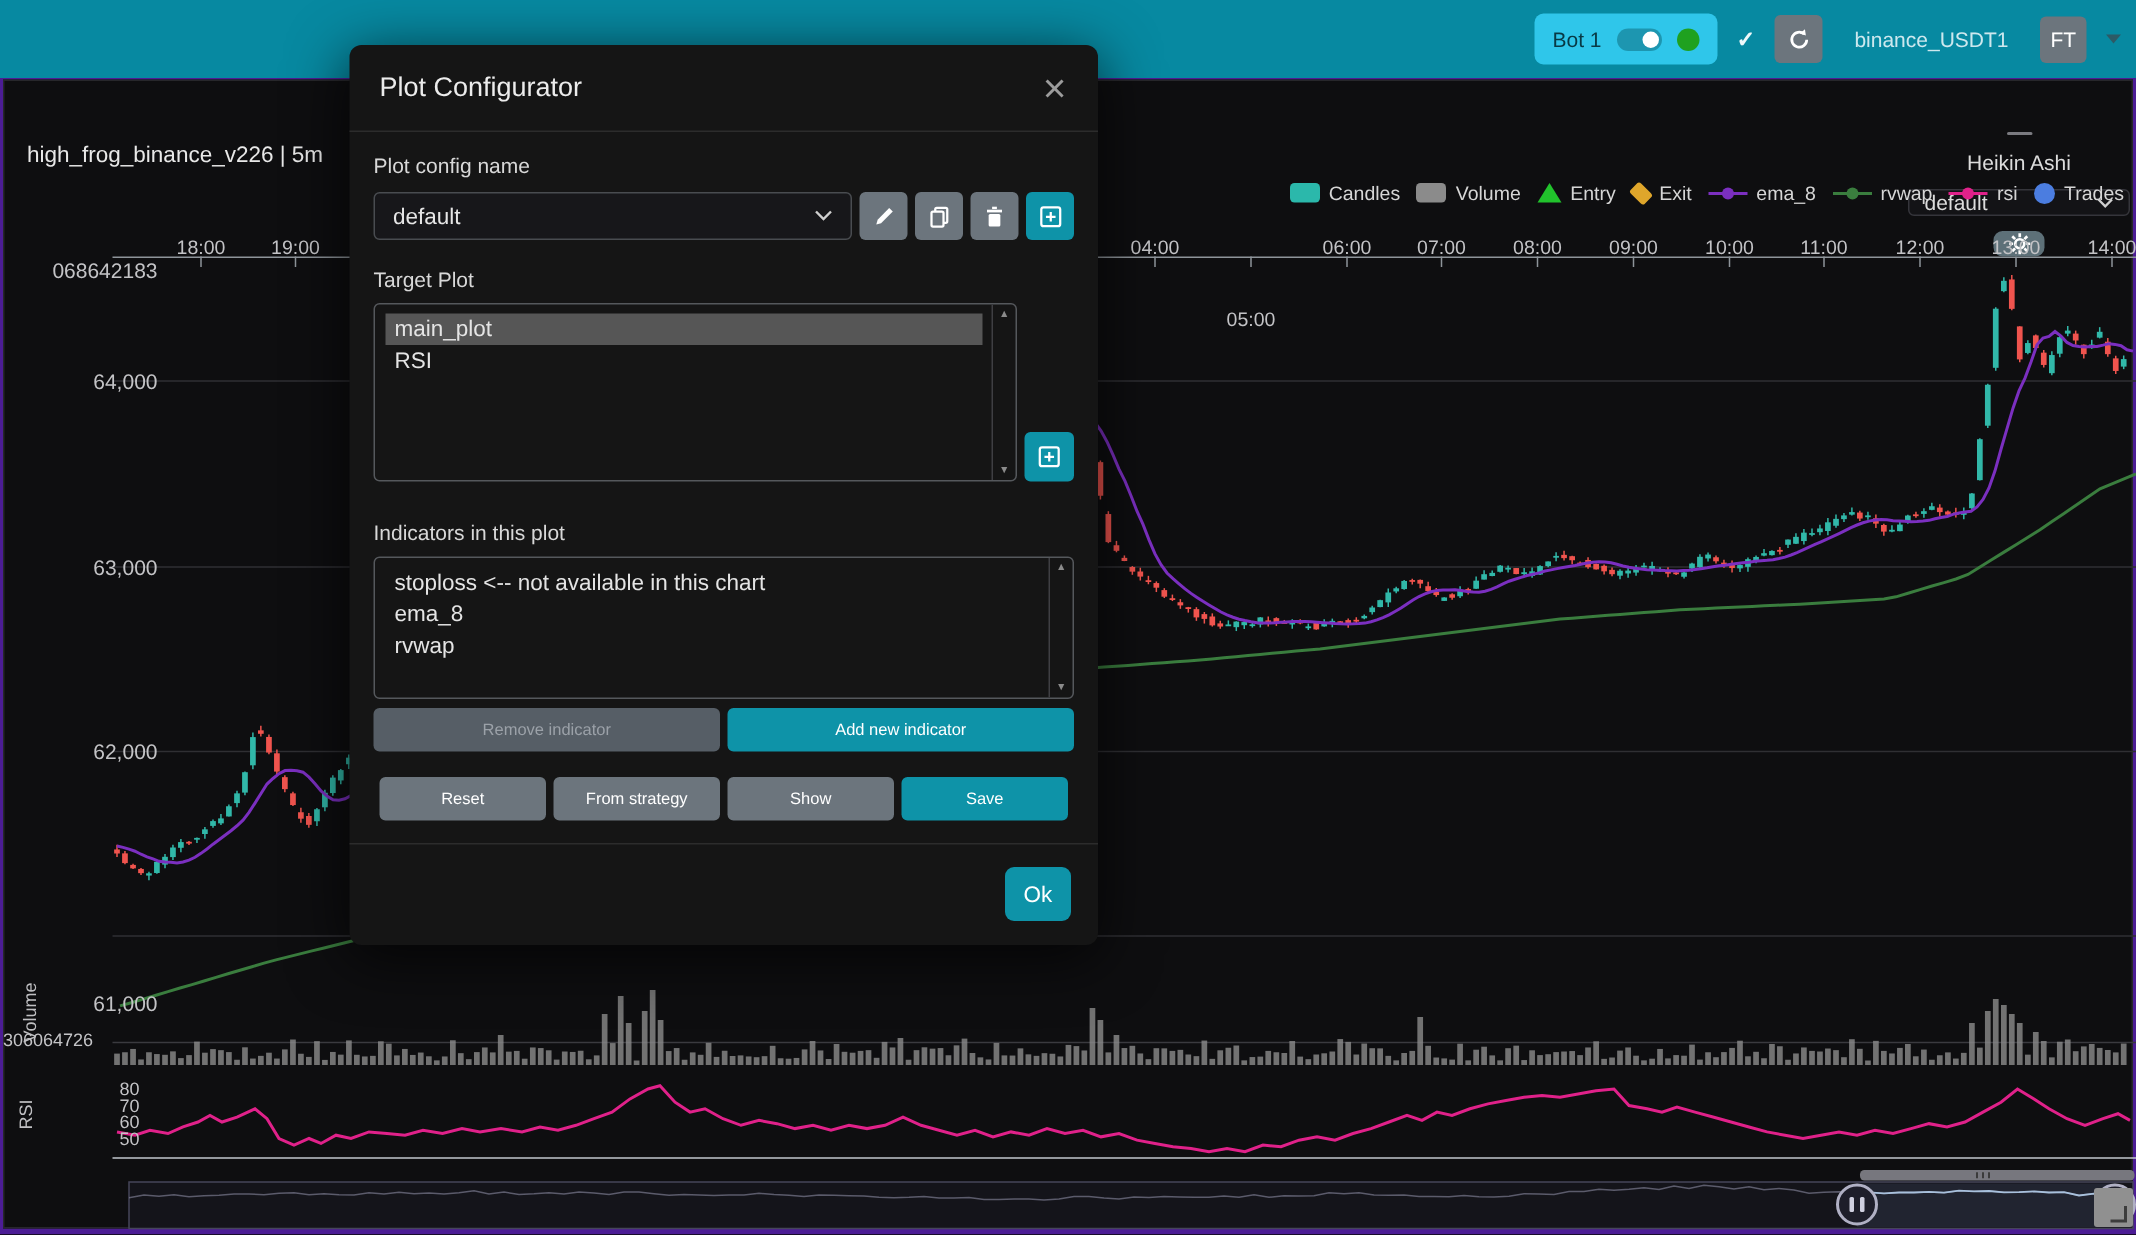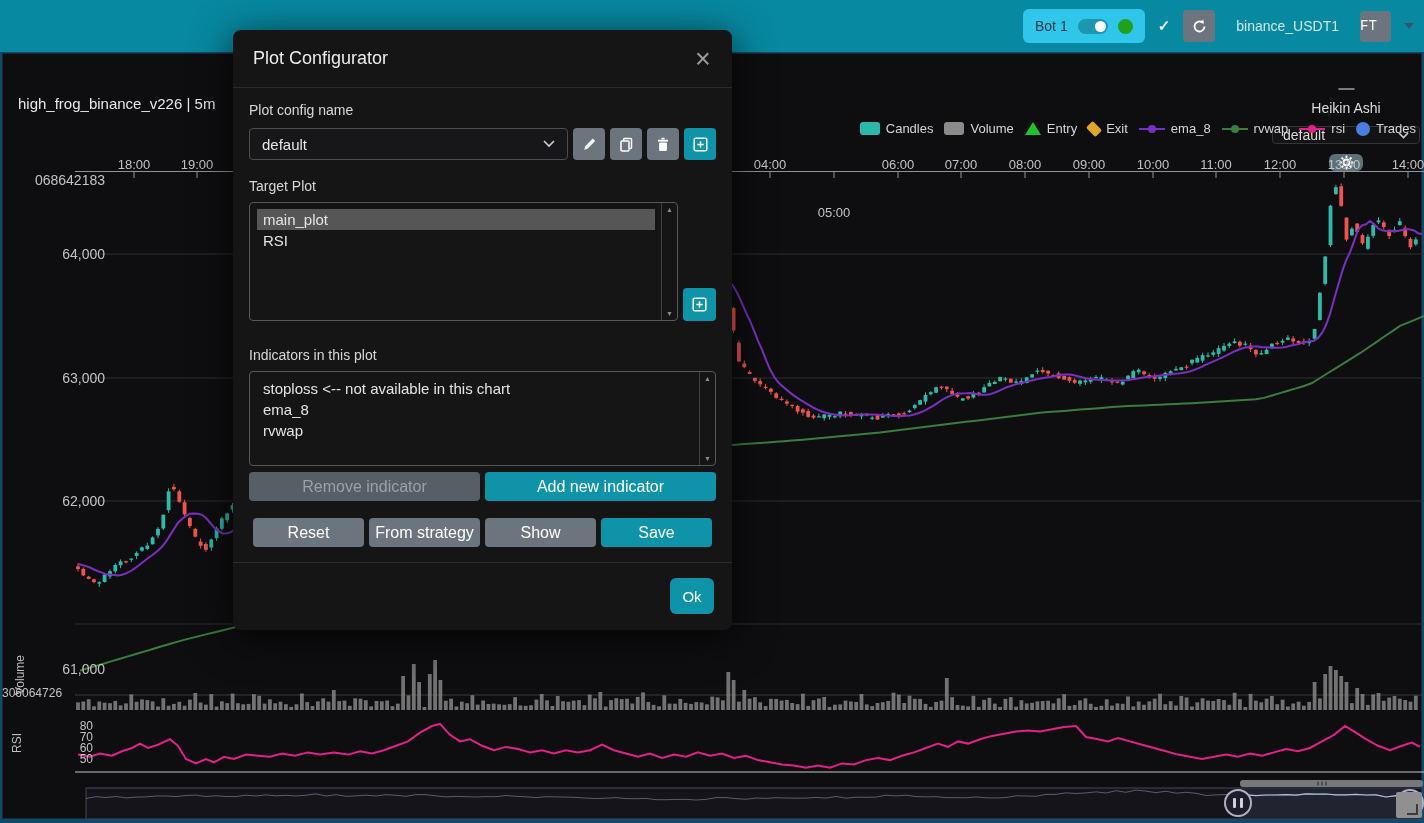--- a/index.html
+++ b/index.html
@@ -1,30 +1,30 @@
 <!DOCTYPE html>
 <html><head>
 <meta charset="utf-8">
 <style>
   * { margin:0; padding:0; box-sizing:border-box; }
   body { background:#000; font-family:"Liberation Sans", sans-serif; }
-  .screen { width:1424px; height:823px; position:relative; overflow:hidden; background:#0c4a6e; }
+  .screen { width:1424px; height:823px; position:relative; overflow:hidden; background:#4c1d95; }
 
   
   .topbar { position:absolute; left:0; top:0; width:1424px; height:52px; background:#0789a1; z-index:3; }
   .topbar-right { position:absolute; right:10px; top:0; height:52px; display:flex; align-items:center; gap:13px; }
   .bot-pill { background:#2fc6ea; border-radius:6px; height:34px; display:flex; align-items:center; gap:10px; padding:0 12px; cursor:pointer; }
   .bot-pill .bot-label { color:#083945; font-size:14px; }
   .toggle { width:30px; height:15px; background:#1d96b0; border-radius:8px; position:relative; cursor:pointer; }
   .toggle .knob { position:absolute; right:2px; top:2px; width:11px; height:11px; border-radius:50%; background:#fff; }
   .status-dot { width:15px; height:15px; border-radius:50%; background:#1fa11f; }
   .check-glyph { color:#eef8fa; font-size:15px; font-weight:bold; }
   .icon-btn-gray { width:32px; height:32px; background:#6c757d; border:none; border-radius:4px; display:flex; align-items:center; justify-content:center; cursor:pointer; }
   .account-name { color:#cde8ee; font-size:14px; margin:0 8px; }
-  .avatar { width:31px; height:31px; background:#6c757d; border-radius:4px; color:#fff; font-size:14px; display:flex; align-items:center; justify-content:flex-start; cursor:pointer;font-family:Liberation Mono, monospace; }
+  .avatar { width:31px; height:31px; background:#6c757d; border-radius:4px; color:#fff; font-size:14px; display:flex; align-items:center; justify-content:center; cursor:pointer; }
   .caret-down { width:0; height:0; border-left:5px solid transparent; border-right:5px solid transparent; border-top:6px solid #2c5a66; }
 
   
   .chart-card { position:absolute; left:2px; top:53px; width:1420px; height:766px; background:#0e0e10; border:1px solid #27272b; z-index:0; }
   #chart-canvas { position:absolute; left:0; top:0; z-index:1; }
   .chart-title { position:absolute; left:18px; top:95px; color:#e8e8e8; font-size:15px; z-index:2; }
   .chart-controls { position:absolute; right:4px; top:88px; height:34px; display:flex; align-items:center; gap:10px; z-index:2;flex-direction:column; }
   .checkbox { width:17px; height:17px; border:1px solid #7a7a80; border-radius:3px; background:transparent; cursor:pointer; }
   .ha-label { color:#dcdcdc; font-size:14px; }
   .mini-select { width:148px; height:27px; background:#131316; border:1px solid #35353b; border-radius:4px; color:#dcdcdc; font-size:14px; display:flex; align-items:center; padding:0 10px; justify-content:space-between; cursor:pointer; }
@@ -64,21 +64,21 @@
   .target-row { display:flex; gap:5px; margin-top:6px; align-items:flex-end; }
   .listbox { position:relative; background:#151515; border:1px solid #55585c; border-radius:4px; padding:6px 22px 6px 7px; overflow:hidden; }
   .listbox.target { flex:1; height:119px; }
   .listbox.indicators { height:95px; margin-top:6px; }
   .list-item { height:21px; line-height:21px; color:#e4e4e4; font-size:15px; padding:0 6px; white-space:nowrap; cursor:pointer; }
   .list-item.selected { background:#565656; }
   .scrollcol { position:absolute; right:0; top:0; bottom:0; width:16px; border-left:1px solid #3f3f43; display:flex; flex-direction:column; justify-content:space-between; align-items:center; padding:3px 0; }
   .scroll-arrow { color:#8b8b8b; font-size:7px; cursor:pointer; background:none; border:none; }
   .add-plot-btn { width:33px; height:33px; }
   .label-row3 { margin-top:26px; }
-  .btn { border:none; border-radius:4px; color:#fff; font-size:16px; cursor:pointer; font-family:"Liberation Sans", sans-serif; }
+  .btn { border:none; border-radius:4px; color:#fff; font-size:11px; cursor:pointer; font-family:"Liberation Sans", sans-serif; }
   .btnrow1 { display:flex; gap:5px; margin-top:6px; }
   .btnrow1 .btn { flex:1; height:29px; }
   .btn-muted { background:#565e66; color:#9ba1a8; }
   .btn-teal { background:#0e93a8; }
   .btn-gray { background:#6c757d; }
   .btnrow2 { display:flex; gap:5px; margin:17px 4px 0 4px; }
   .btnrow2 .btn { flex:1; height:29px; }
   .modal-footer { margin-top:15px; border-top:1px solid #2c2c2c; height:67px; display:flex; align-items:center; justify-content:flex-end; padding:0 18px; }
   .ok-btn { width:44px; height:36px; border-radius:6px; font-size:15px; }
 </style>

